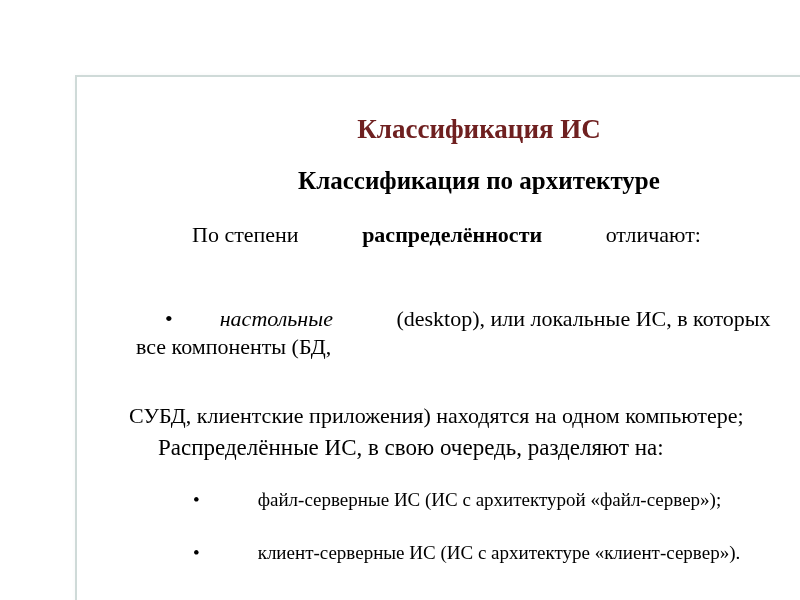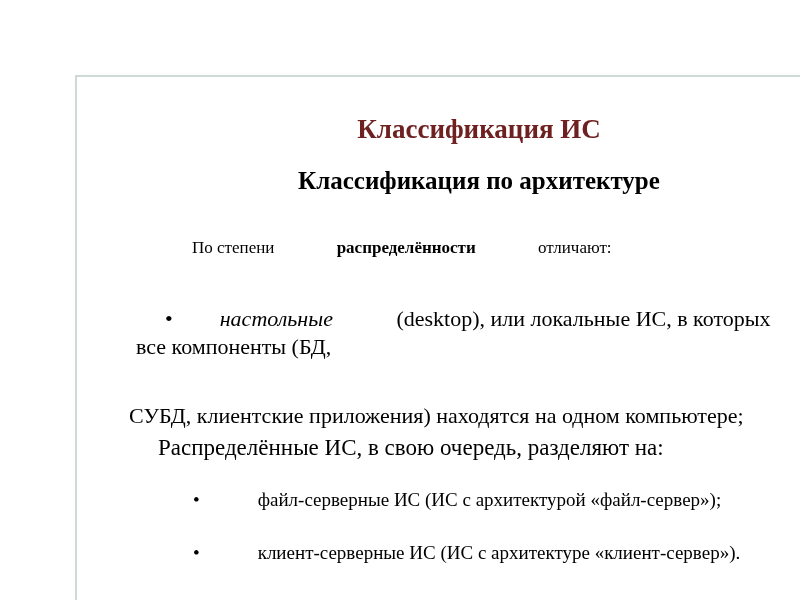--- a/index.html
+++ b/index.html
@@ -37,22 +37,22 @@
   .subtitle{
     position:absolute;
     top:61px;left:0;width:100%;
     text-align:center;
     font-size:25px;
     font-weight:bold;
     color:var(--body-color);
   }
   .intro{
     position:absolute;
-    top:132px;left:57px;
-    font-size:17px;
+    top:116px;left:57px;
+    font-size:22px;
     color:var(--body-color);
   }
   .bullet{
     position:absolute;
     left:1px;
     width:748px;
     font-size:22px;
     line-height:28px;
     color:var(--body-color);
   }

